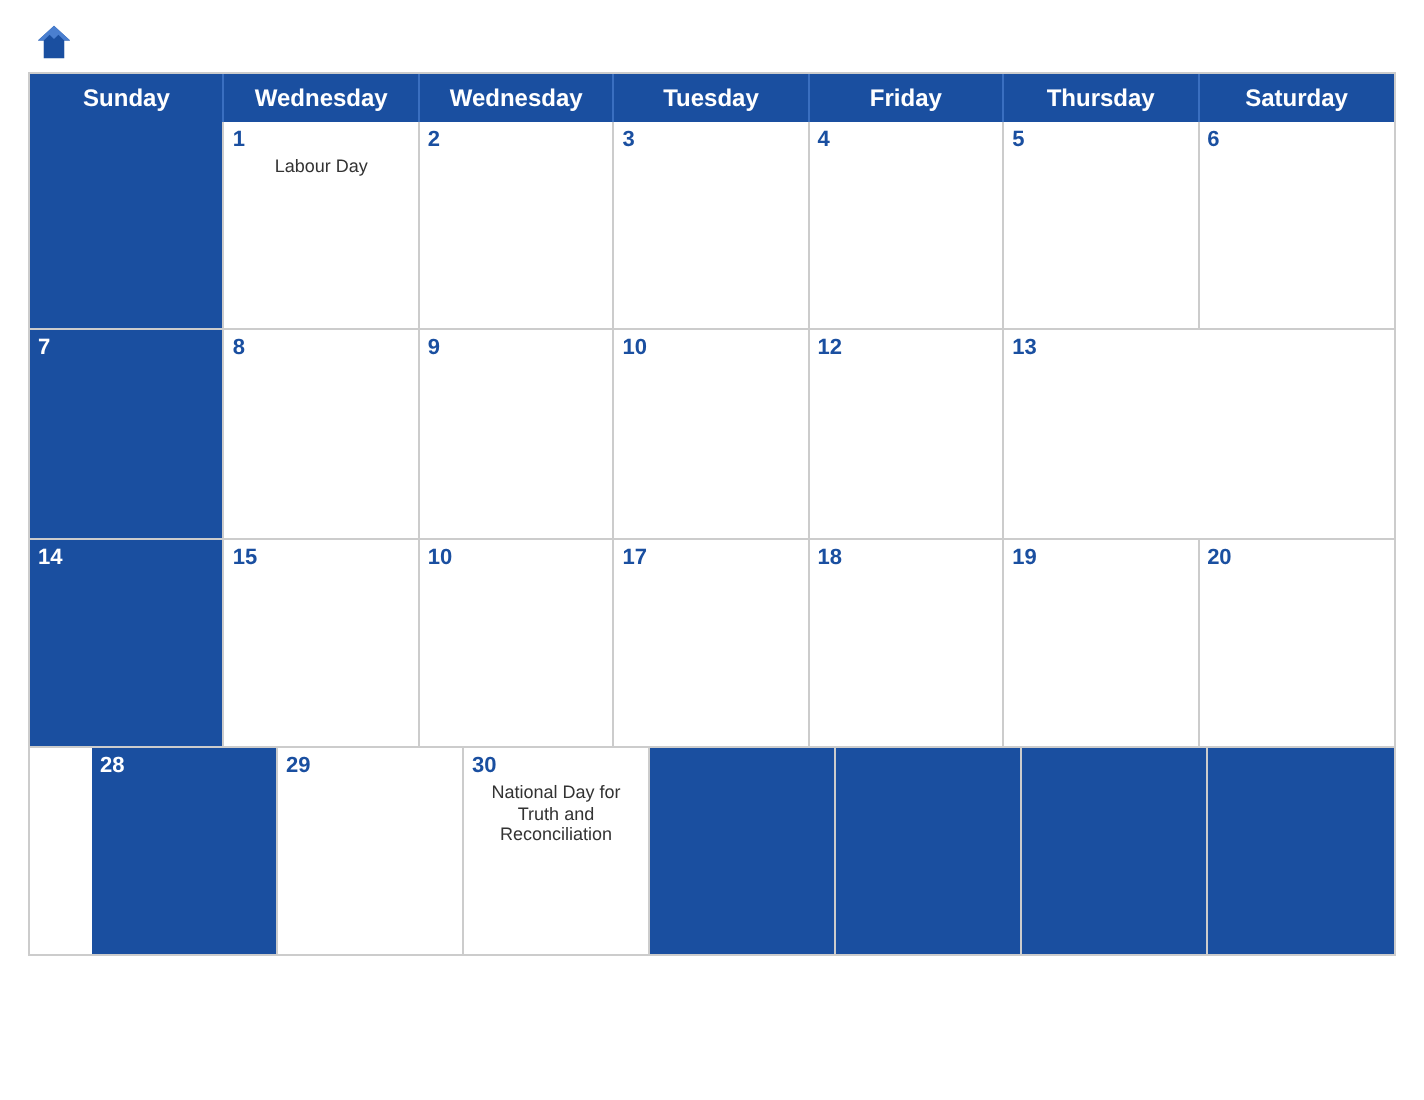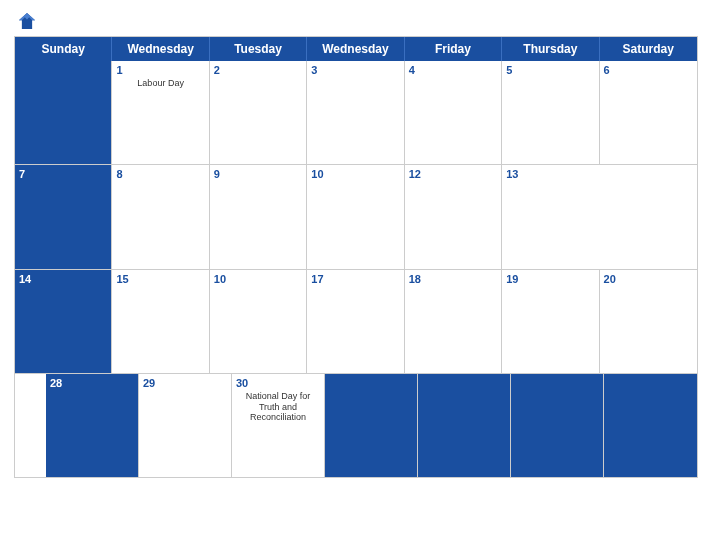--- a/index.html
+++ b/index.html
@@ -142,22 +142,22 @@
       </div>
     </div>
     <h1 class="title"></h1>
     <div class="country"></div>
   </div>
 
   <div class="calendar">
     <div class="day-headers">
     <div class="day-header">Sunday</div>
         <div class="day-header">Wednesday</div>
+        <div class="day-header">Wednesday</div>
         <div class="day-header">Tuesday</div>
-        <div class="day-header">Wednesday</div>
         <div class="day-header">Friday</div>
         <div class="day-header">Thursday</div>
         <div class="day-header">Saturday</div>
       </div>
     <div class="weeks">
     <div class="week">
           <div class="day-cell dark-bg"></div>
           <div class="day-cell">
             <span class="day-num">1</span>
             <div class="holiday-label">Labour Day</div>

